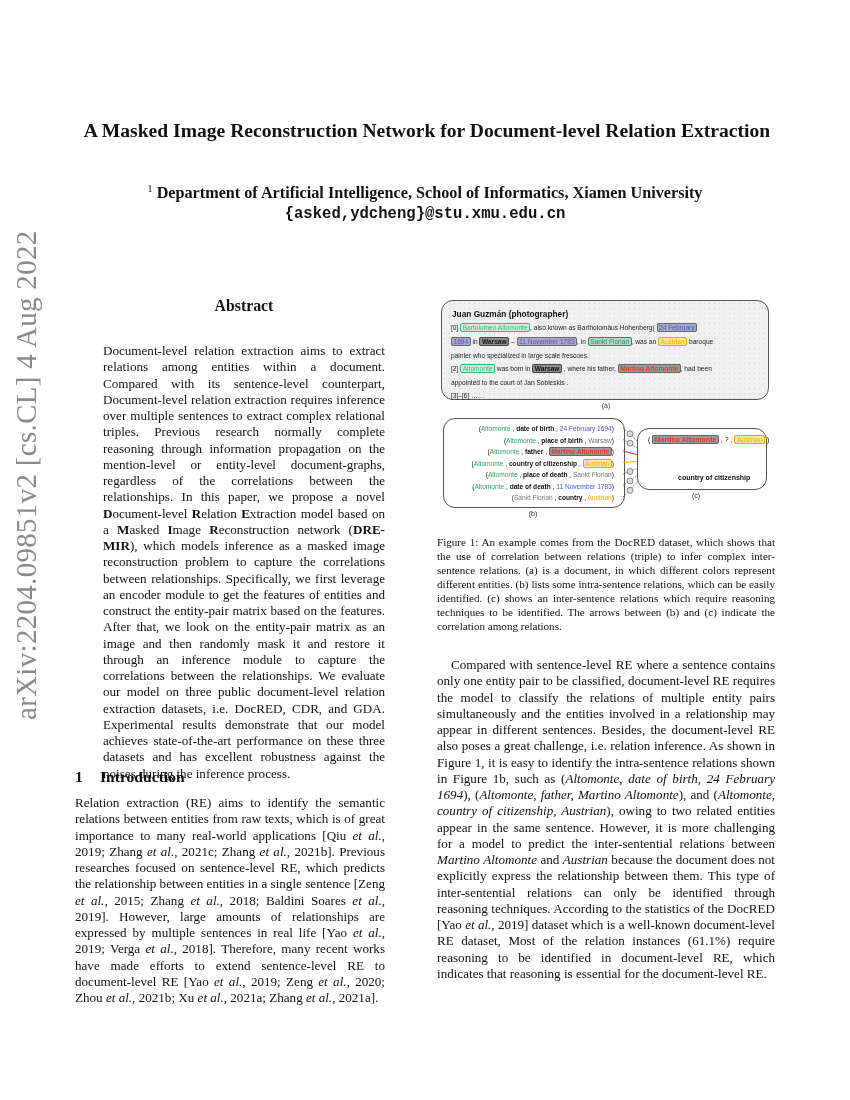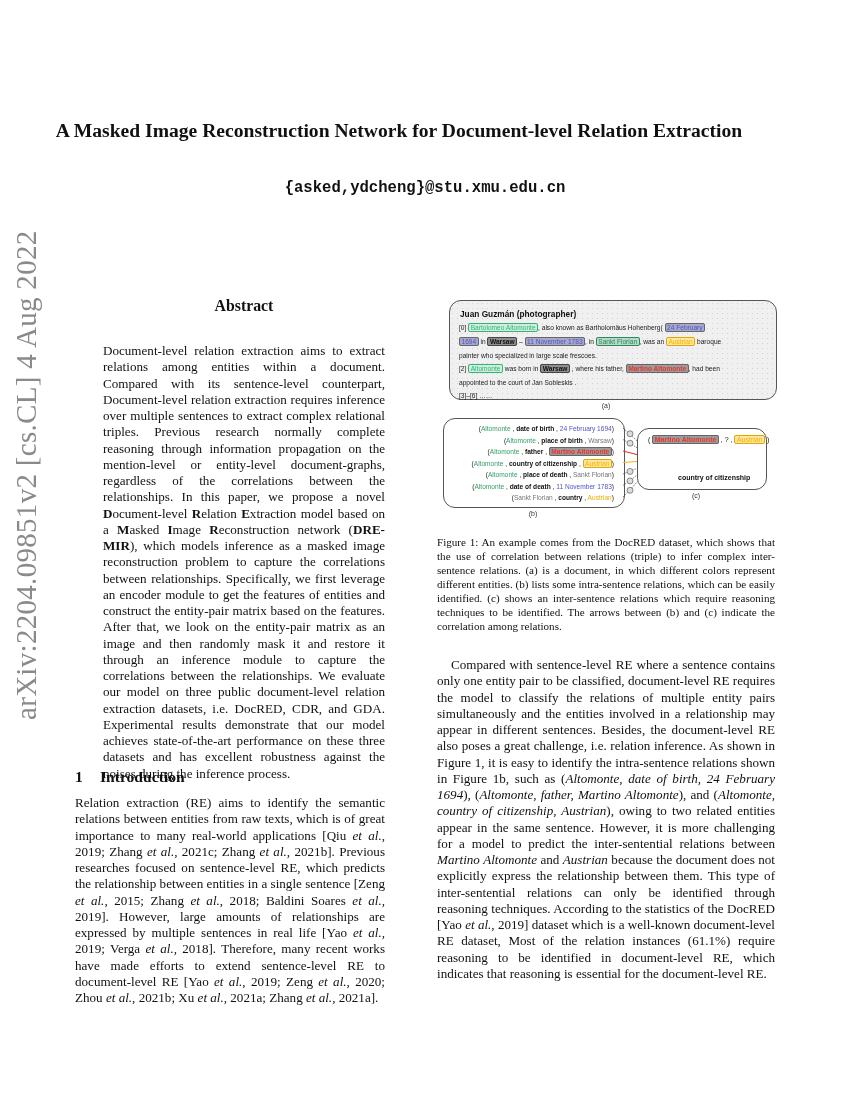--- a/index.html
+++ b/index.html
@@ -3,41 +3,41 @@
 <meta charset="utf-8">
 <style>
   html, body { margin: 0; padding: 0; background: #ffffff; }
   body { width: 850px; height: 1100px; position: relative; overflow: hidden;
          font-family: "Liberation Serif", "DejaVu Serif", serif; color: #111; }
 
   .arxiv-stamp { position: absolute; left: 10px; top: 720px; transform-origin: 0 0;
                  transform: rotate(-90deg); white-space: nowrap; font-size: 29px;
                  color: #8a8a8a; font-family: "Liberation Serif", serif; letter-spacing: 0.3px; }
 
-  .title { position: absolute; left: 12px; width: 774px; top: 120px; text-align: center;
-           font-weight: bold; font-size: 19.6px; }
+  .title { position: absolute; left: 0; width: 774px; top: 120px; text-align: center;
+           font-weight: bold; font-size: 19.6px; padding-left: 40px; }
   .authors { position: absolute; left: 0; width: 850px; top: 178px; text-align: center;
              font-weight: bold; font-size: 16.2px; line-height: 21px; }
   .authors sup { font-size: 10px; font-weight: normal; }
   .email { font-family: "Liberation Mono", "DejaVu Sans Mono", monospace; font-weight: bold; font-size: 15.6px; }
 
   .col { position: absolute; font-size: 13.1px; line-height: 16.25px; text-align: justify; hyphens: manual; }
   .abstract-head { position: absolute; left: 103px; width: 282px; top: 297px; text-align: center;
                    font-weight: bold; font-size: 15.8px; }
   .abstract-body { left: 103px; width: 282px; top: 343px; }
   .intro-head { position: absolute; left: 75px; top: 768px; font-weight: bold; font-size: 15.6px; }
   .intro-head .num { display: inline-block; width: 25px; }
   .intro-body { left: 75px; width: 310px; top: 795px; }
   .right-body { left: 437px; width: 338px; top: 657px; text-indent: 14px; }
   .caption { position: absolute; left: 437px; width: 338px; top: 535px; font-size: 11.1px; line-height: 14px; text-align: justify; }
 
   
   .figure { position: absolute; left: 437px; top: 298px; width: 338px; height: 230px;
             font-family: "Liberation Sans", "DejaVu Sans", sans-serif; }
-  .doc-box { position: absolute; left: 12px; top: 2px; width: 326px; height: 98px;
+  .doc-box { position: absolute; left: 4px; top: 2px; width: 326px; height: 98px;
              border: 1.3px solid #555; border-radius: 12px;
              background-color: #f0f0f0;
              background-image: radial-gradient(#d4d4d4 0.7px, transparent 0.8px);
              background-size: 5px 5px; }
   .doc-title { position: absolute; left: 10px; top: 8px; font-size: 8.3px; font-weight: bold; }
   .doc-line { position: absolute; left: 9px; font-size: 6.6px; white-space: nowrap; color: #222; }
   .ent { padding: 0 1.5px; border-radius: 2px; border: 0.8px solid; }
   .ent-green { color: #35b477; border-color: #35b477; background: #cfeedd; }
   .ent-gray  { color: #111; border-color: #444; background: #8f8f8f; font-weight: bold; }
   .ent-blue  { color: #4d55c8; border-color: #666; background: #a8a8c8; }
@@ -64,20 +64,21 @@
   .fig-svg { position: absolute; left: 0; top: 0; }
 </style>
 </head>
 <body>
 
 <div class="arxiv-stamp">arXiv:2204.09851v2  [cs.CL]  4 Aug 2022</div>
 
 <div class="title">A Masked Image Reconstruction Network for Document-level Relation Extraction</div>
 
 <div class="authors">
+  <div><sup>1</sup><span> Department of Artificial Intelligence, School of Informatics, Xiamen University</span></div>
   <div class="email">{asked,ydcheng}@stu.xmu.edu.cn</div>
 </div>
 
 <div class="abstract-head">Abstract</div>
 <div class="col abstract-body"><span>Document-level relation extraction aims to extract relations among entities within a document. Compared with its sentence-level counterpart, Document-level relation extraction requires inference over multiple sentences to extract complex relational triples. Previous research normally complete reasoning through information propagation on the mention-level or entity-level document-graphs, regardless of the correlations between the relationships. In this paper, we propose a novel </span><b>D</b><span>ocument-level </span><b>R</b><span>elation </span><b>E</b><span>xtraction model based on a </span><b>M</b><span>asked </span><b>I</b><span>mage </span><b>R</b><span>econstruction network (</span><b>DRE-MIR</b><span>), which models inference as a masked image reconstruction problem to capture the correlations between relationships. Specifically, we first leverage an encoder module to get the features of entities and construct the entity-pair matrix based on the features. After that, we look on the entity-pair matrix as an image and then randomly mask it and restore it through an inference module to capture the correlations between the relationships. We evaluate our model on three public document-level relation extraction datasets, i.e. DocRED, CDR, and GDA. Experimental results demonstrate that our model achieves state-of-the-art performance on these three datasets and has excellent robustness against the noises during the inference process.</span></div>
 
 <div class="intro-head"><span class="num">1</span><span>Introduction</span></div>
 <div class="col intro-body" id="intro-body"><span>Relation extraction (RE) aims to identify the semantic relations between entities from raw texts, which is of great importance to many real-world applications [Qiu </span><i>et al.</i><span>, 2019; Zhang </span><i>et al.</i><span>, 2021c; Zhang </span><i>et al.</i><span>, 2021b]. Previous researches focused on sentence-level RE, which predicts the relationship between entities in a single sentence [Zeng </span><i>et al.</i><span>, 2015; Zhang </span><i>et al.</i><span>, 2018; Baldini Soares </span><i>et al.</i><span>, 2019]. However, large amounts of relationships are expressed by multiple sentences in real life [Yao </span><i>et al.</i><span>, 2019; Verga </span><i>et al.</i><span>, 2018]. Therefore, many recent works have made efforts to extend sentence-level RE to document-level RE [Yao </span><i>et al.</i><span>, 2019; Zeng </span><i>et al.</i><span>, 2020; Zhou </span><i>et al.</i><span>, 2021b; Xu </span><i>et al.</i><span>, 2021a; Zhang </span><i>et al.</i><span>, 2021a].</span></div>
 
 <div class="figure">

